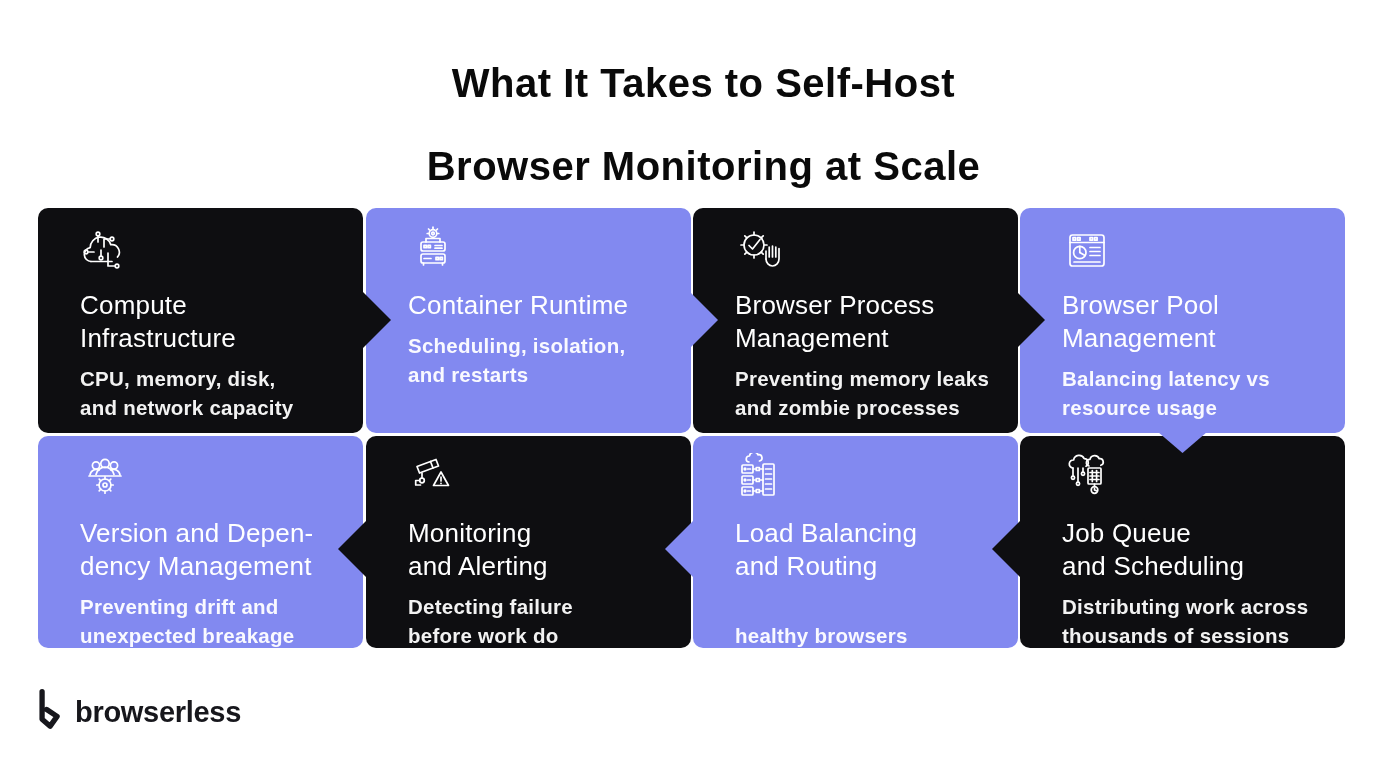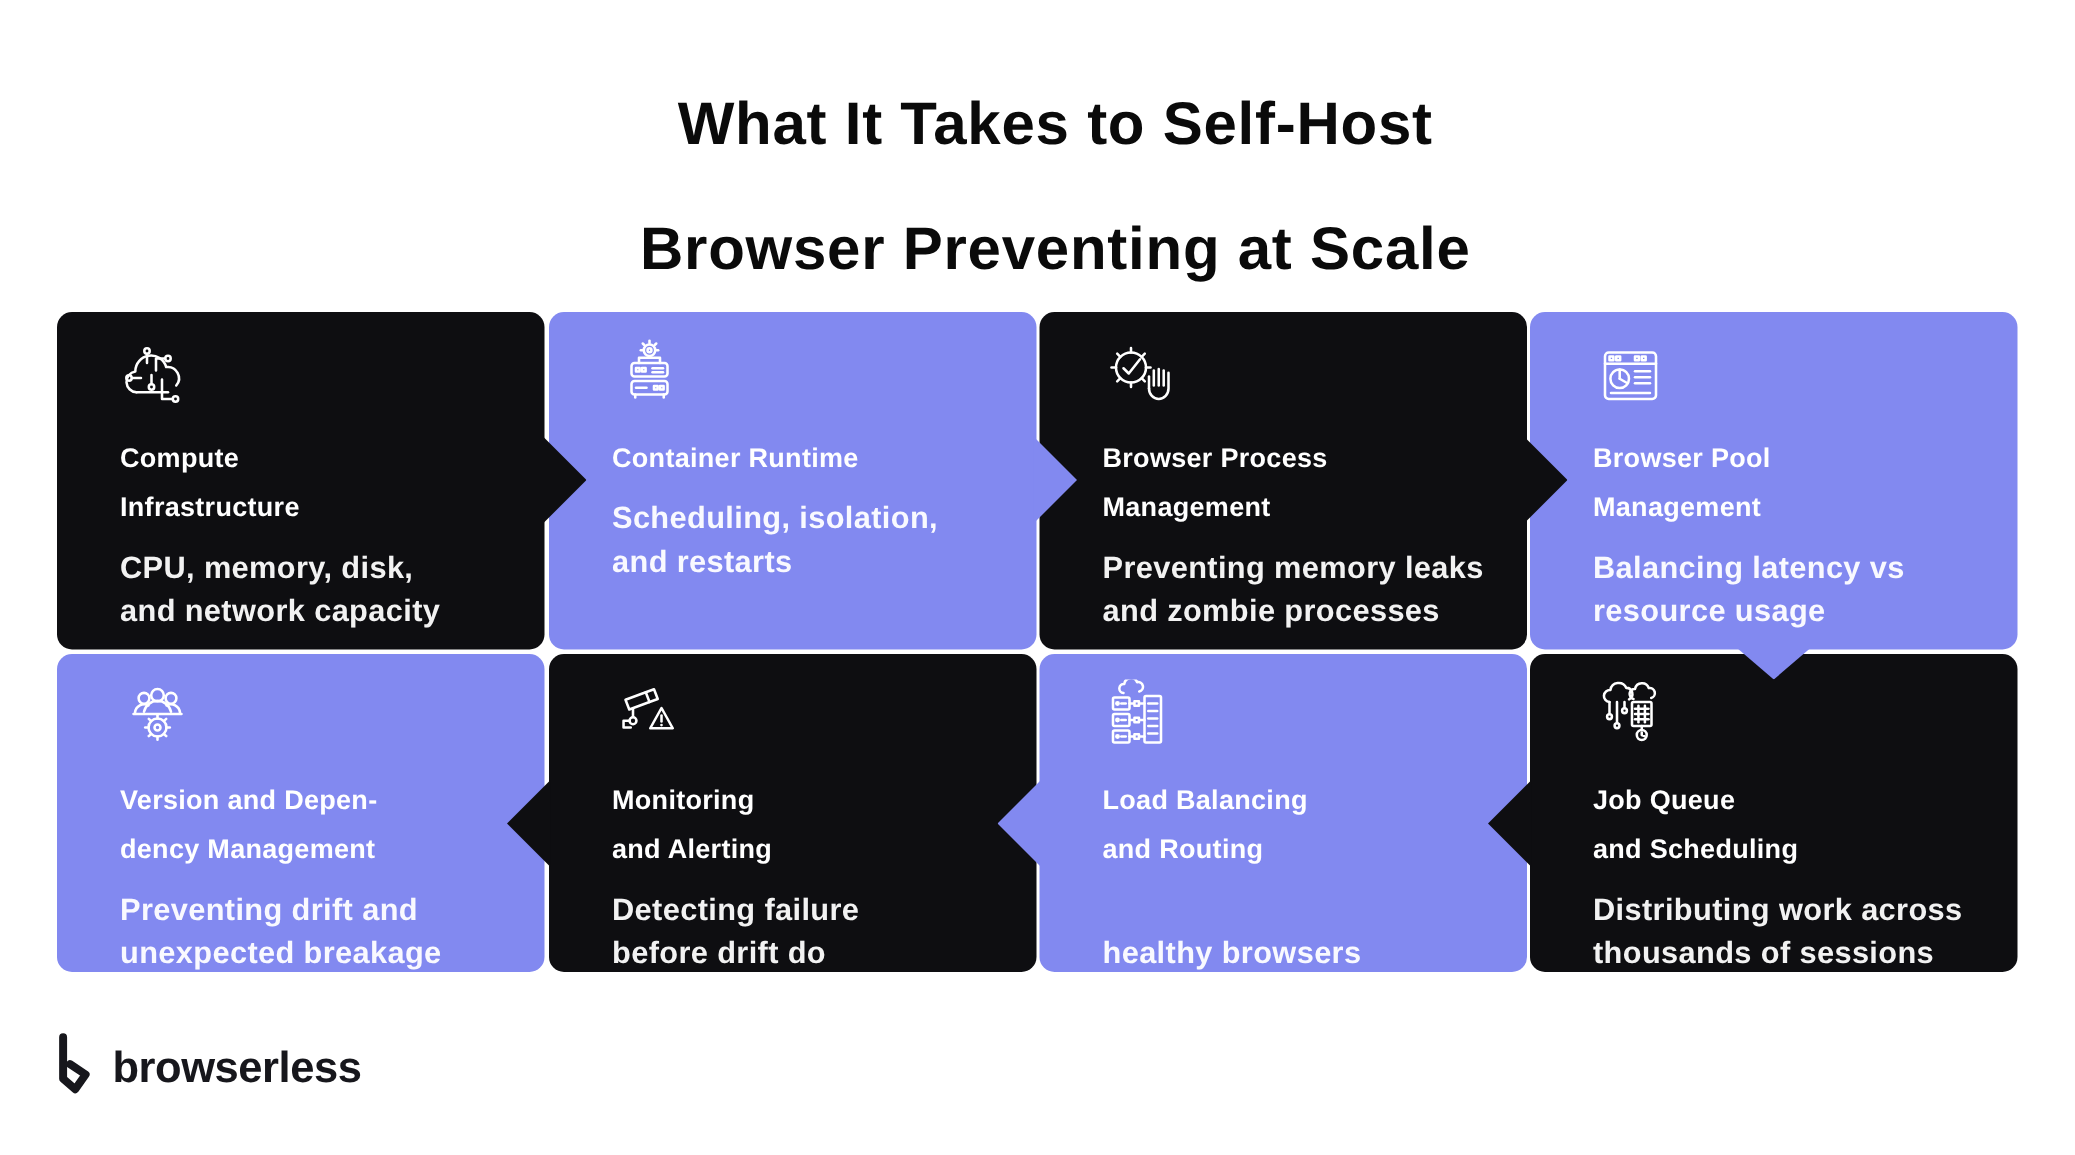--- a/index.html
+++ b/index.html
@@ -33,22 +33,22 @@
   }
   .card.black{background:var(--card-black)}
   .card.purple{background:var(--purple)}
   .r1{top:208px;height:225px}
   .r2{top:436px;height:212px}
   .c1{left:38px}.c2{left:366px}.c3{left:693px}.c4{left:1020px}
 
   .icon-wrap{width:56px;height:56px;margin:2px 0 8px -2px}
   .icon-wrap svg{display:block}
   .card h3{
-    margin:0 0 9px;font-size:18px;line-height:33px;
-    font-weight:700;letter-spacing:.2px;color:#fff;
+    margin:0 0 9px;font-size:26px;line-height:33px;
+    font-weight:400;letter-spacing:.2px;color:#fff;
   }
   .card p{
     margin:0;font-size:20.5px;line-height:29px;font-weight:700;
     letter-spacing:.25px;color:rgba(255,255,255,.95);
   }
 
   
   .arrow{position:absolute;z-index:3}
   .arrow.right{width:29px;height:58px;clip-path:polygon(0 0,100% 50%,0 100%)}
   .arrow.left{width:29px;height:58px;clip-path:polygon(100% 0,0 50%,100% 100%)}
@@ -70,21 +70,21 @@
   }
   .logo-text{
     font-size:29px;font-weight:700;color:#17171C;letter-spacing:-.3px;
   }
 </style>
 </head>
 <body>
 
 <div class="stage">
 
-  <h1 class="title"><span>What It Takes to Self-Host</span><br><span>Browser Preventing at Scale</span></h1>
+  <h1 class="title"><span>What It Takes to Self-Host</span><br><span>Browser Monitoring at Scale</span></h1>
 
   <div class="card black r1 c1">
     <div class="icon-wrap">
       <svg width="54" height="54" viewBox="0 0 54 54" fill="none" stroke="#fff" stroke-width="1.7" stroke-linecap="round" stroke-linejoin="round">
         <path d="M13,36.5 a7,7 0 0 1 -0.8,-13.9 a10.5,10.5 0 0 1 20.6,-2.9 a7.5,7.5 0 0 1 6.7,12.3"></path>
         <path d="M13,36.5 h21"></path>
         <polyline points="20,17 20,11"></polyline>
           <circle cx="20" cy="9" r="1.8"></circle>
         <polyline points="26,22 26,14 32,14"></polyline>
           <circle cx="34" cy="14" r="1.8"></circle>
@@ -207,21 +207,21 @@
         <path d="M24.5,8.5 L30,6.5 L32.5,13 L27,15"></path>
         <line x1="16" y1="20" x2="16" y2="25"></line>
         <circle cx="16" cy="27.5" r="2.3"></circle>
         <path d="M13.7,27.5 h-4 v4.5 h4.8"></path>
         <path d="M35,19 l7.5,13.5 h-15 Z"></path>
         <line x1="35" y1="24" x2="35" y2="28"></line>
         <circle cx="35" cy="30.4" r="0.9" fill="#fff" stroke="none"></circle>
       </svg>
     </div>
     <h3><span>Monitoring</span><br><span>and Alerting</span></h3>
-    <p><span>Detecting failure</span><br><span>before drift do</span></p>
+    <p><span>Detecting failure</span><br><span>before work do</span></p>
   </div>
 
   <div class="card purple r2 c3">
     <div class="icon-wrap">
       <svg width="54" height="54" viewBox="0 0 54 54" fill="none" stroke="#fff" stroke-width="1.7" stroke-linecap="round" stroke-linejoin="round">
         <path d="M16,9 a3,3 0 0 1 0.5,-6 a4.5,4.5 0 0 1 8.6,-1.2 a3.1,3.1 0 0 1 1.4,6.2"></path>
         <rect x="9" y="12" width="11" height="8" rx="1"></rect>
         <rect x="9" y="23" width="11" height="8" rx="1"></rect>
         <rect x="9" y="34" width="11" height="8" rx="1"></rect>
         <circle cx="12" cy="16" r="0.8"></circle>

